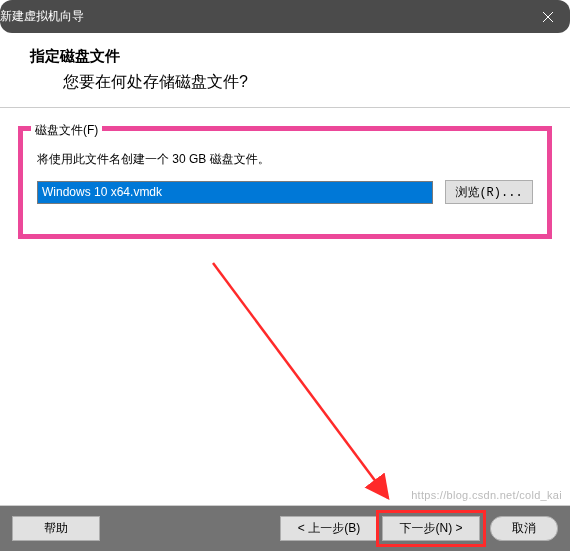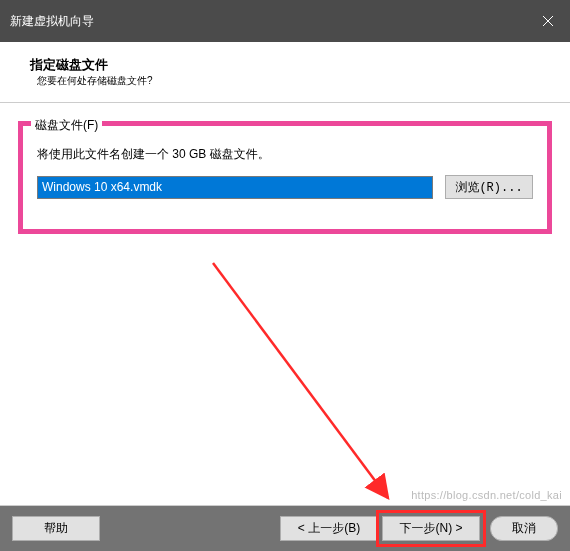--- a/index.html
+++ b/index.html
@@ -8,43 +8,43 @@
     font-size: 12px;
     background: #fff;
     width: 570px;
     height: 551px;
     position: relative;
     overflow: hidden;
   }
   .titlebar {
     background: #4b4b4b;
     color: #fff;
-    height: 42px;
+    height: 33px;
     display: flex;
     align-items: center;
     justify-content: space-between;
-    padding-left: 10px;
+    border-radius: 12px;
   }
   .titlebar-title { font-size: 12px; }
   .close-btn {
     width: 45px;
     height: 30px;
     display: flex;
     align-items: center;
     justify-content: center;
     color: #fff;
   }
   .close-btn svg { width: 10px; height: 10px; }
   .header-area {
     background: #fff;
     border-bottom: 1px solid #ccc;
     padding: 14px 20px 14px 30px;
   }
-  .header-title { font-weight: bold; font-size: 13px; }
-  .header-subtitle { font-size: 10px; margin-left: 7px; }
+  .header-title { font-weight: bold; font-size: 15px; margin-bottom: 6px; }
+  .header-subtitle { font-size: 16px; margin-left: 33px; }
   .content {
     padding: 18px 18px 0 18px;
   }
   .fieldset {
     border: 5px solid #ec4899;
     padding: 10px 14px 30px 14px;
     position: relative;
   }
   .fieldset .legend {
     position: absolute;

